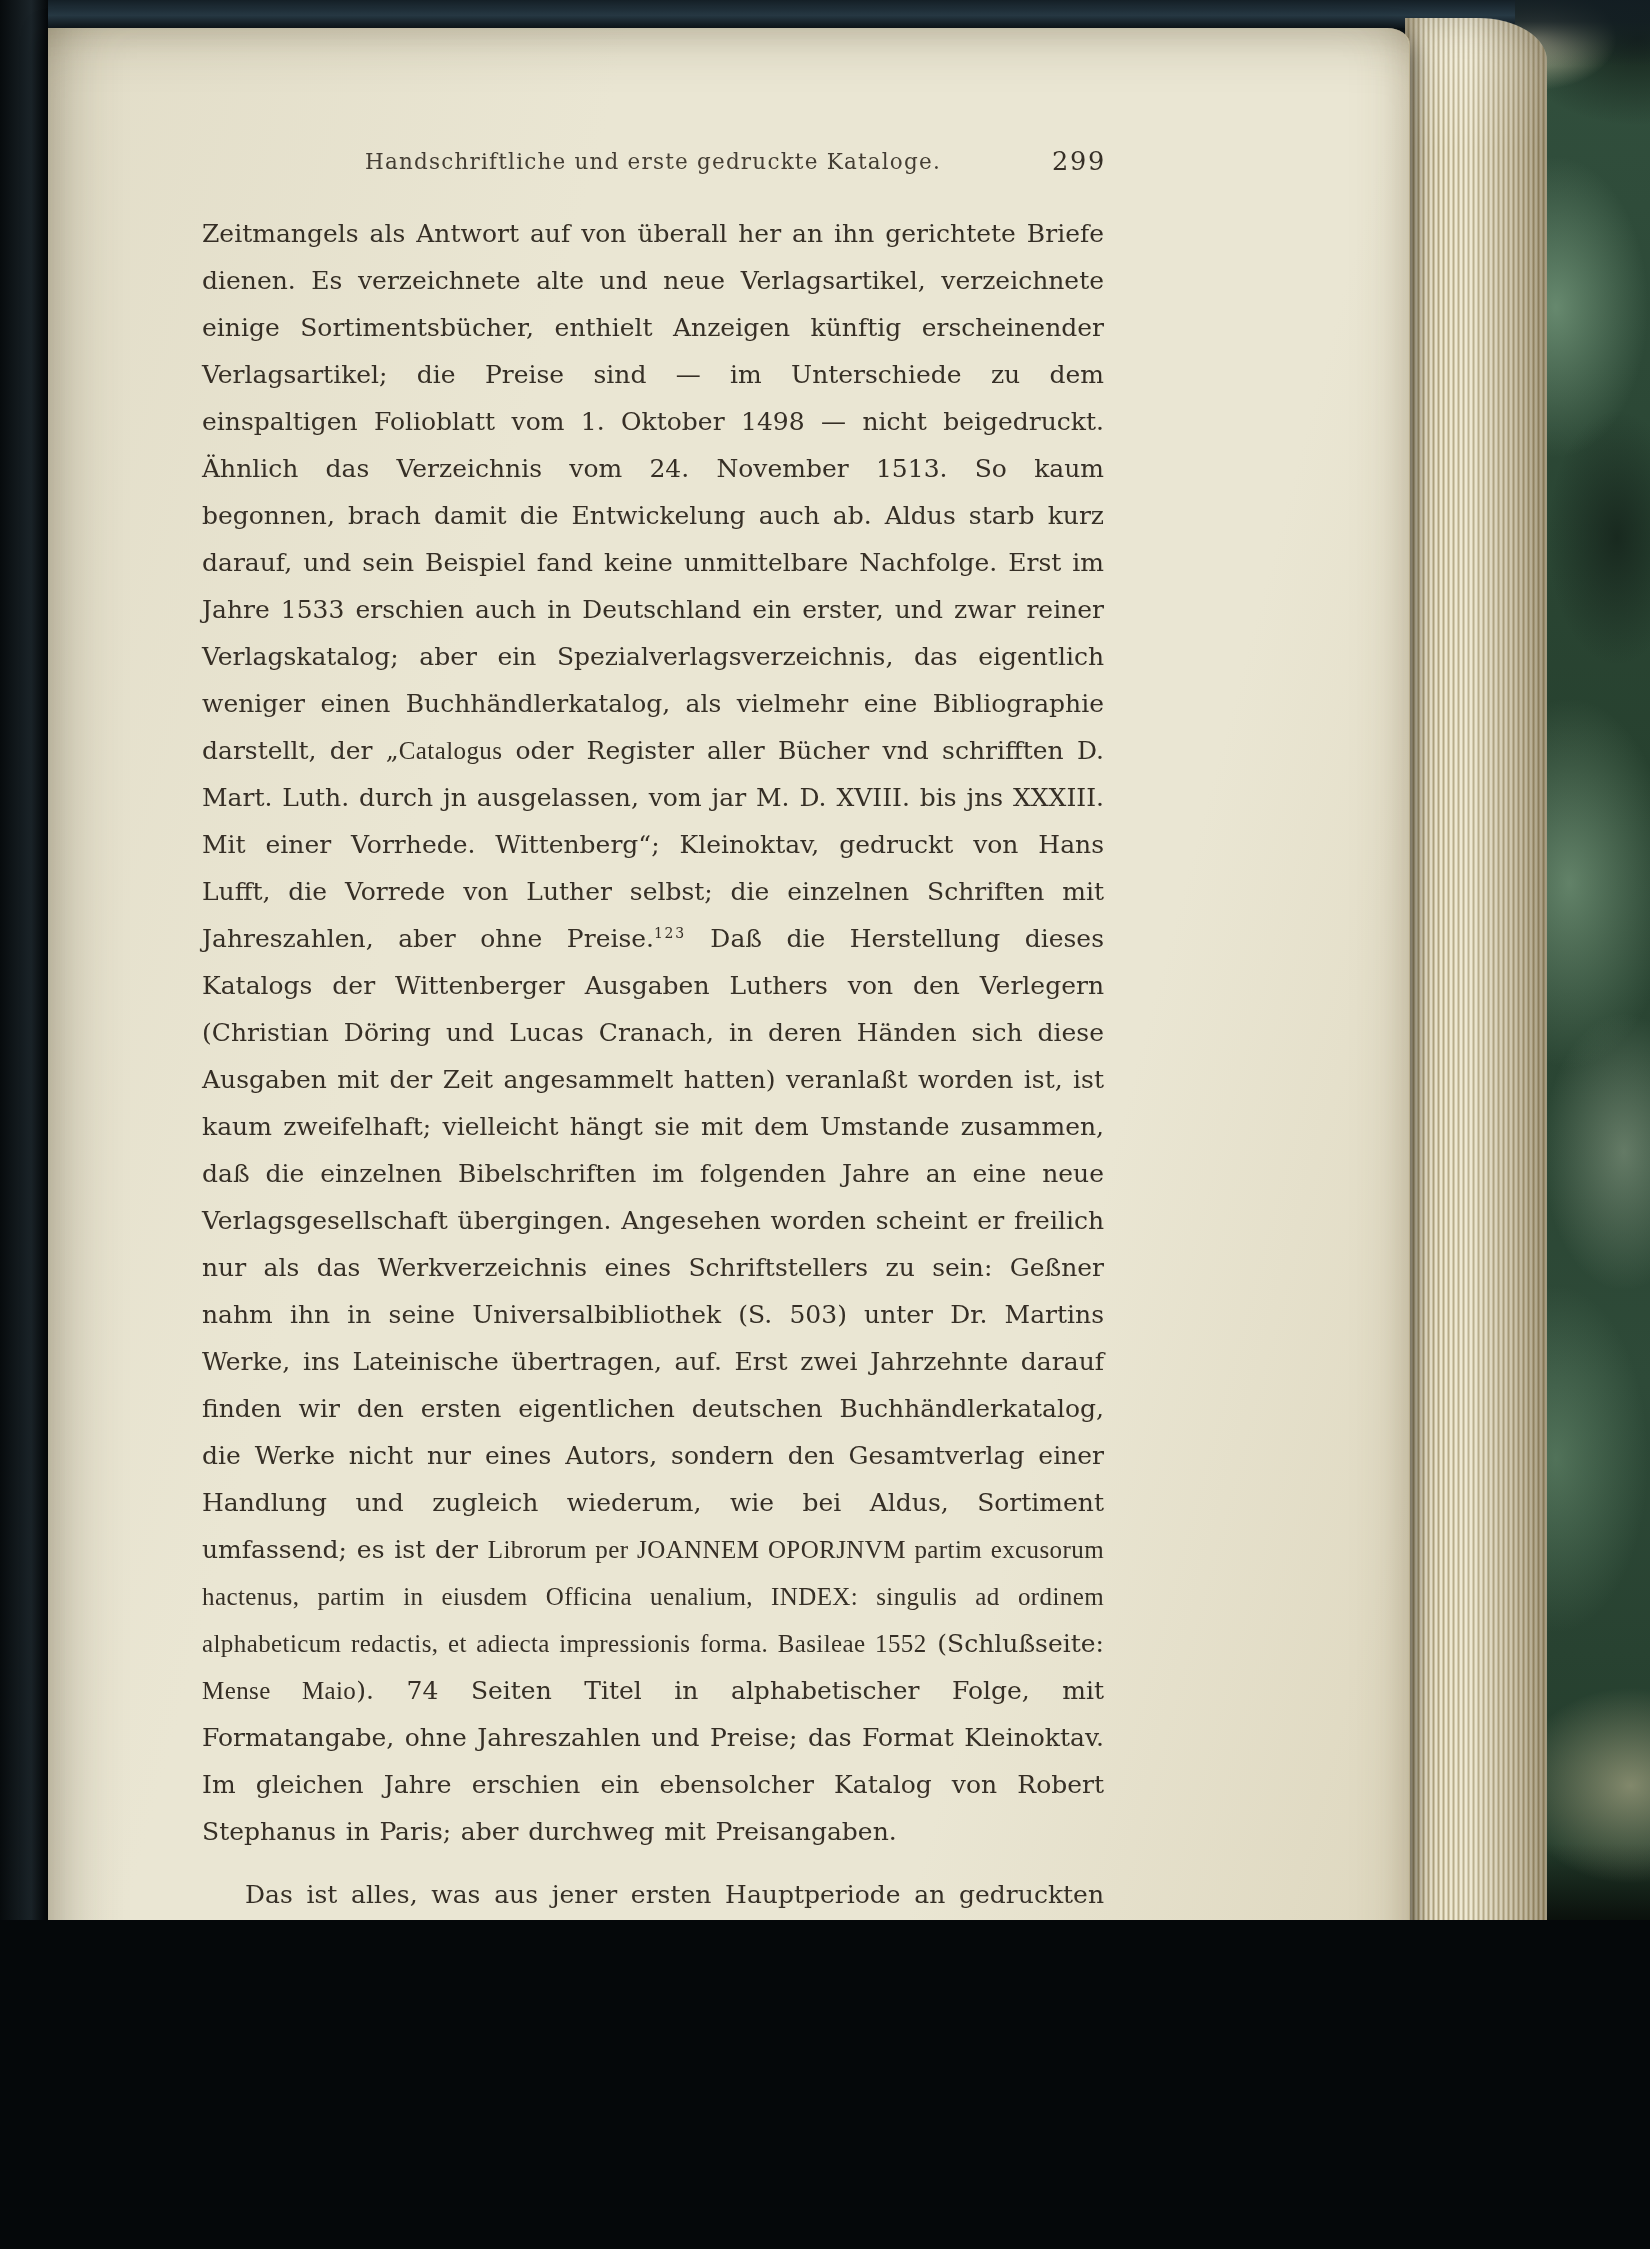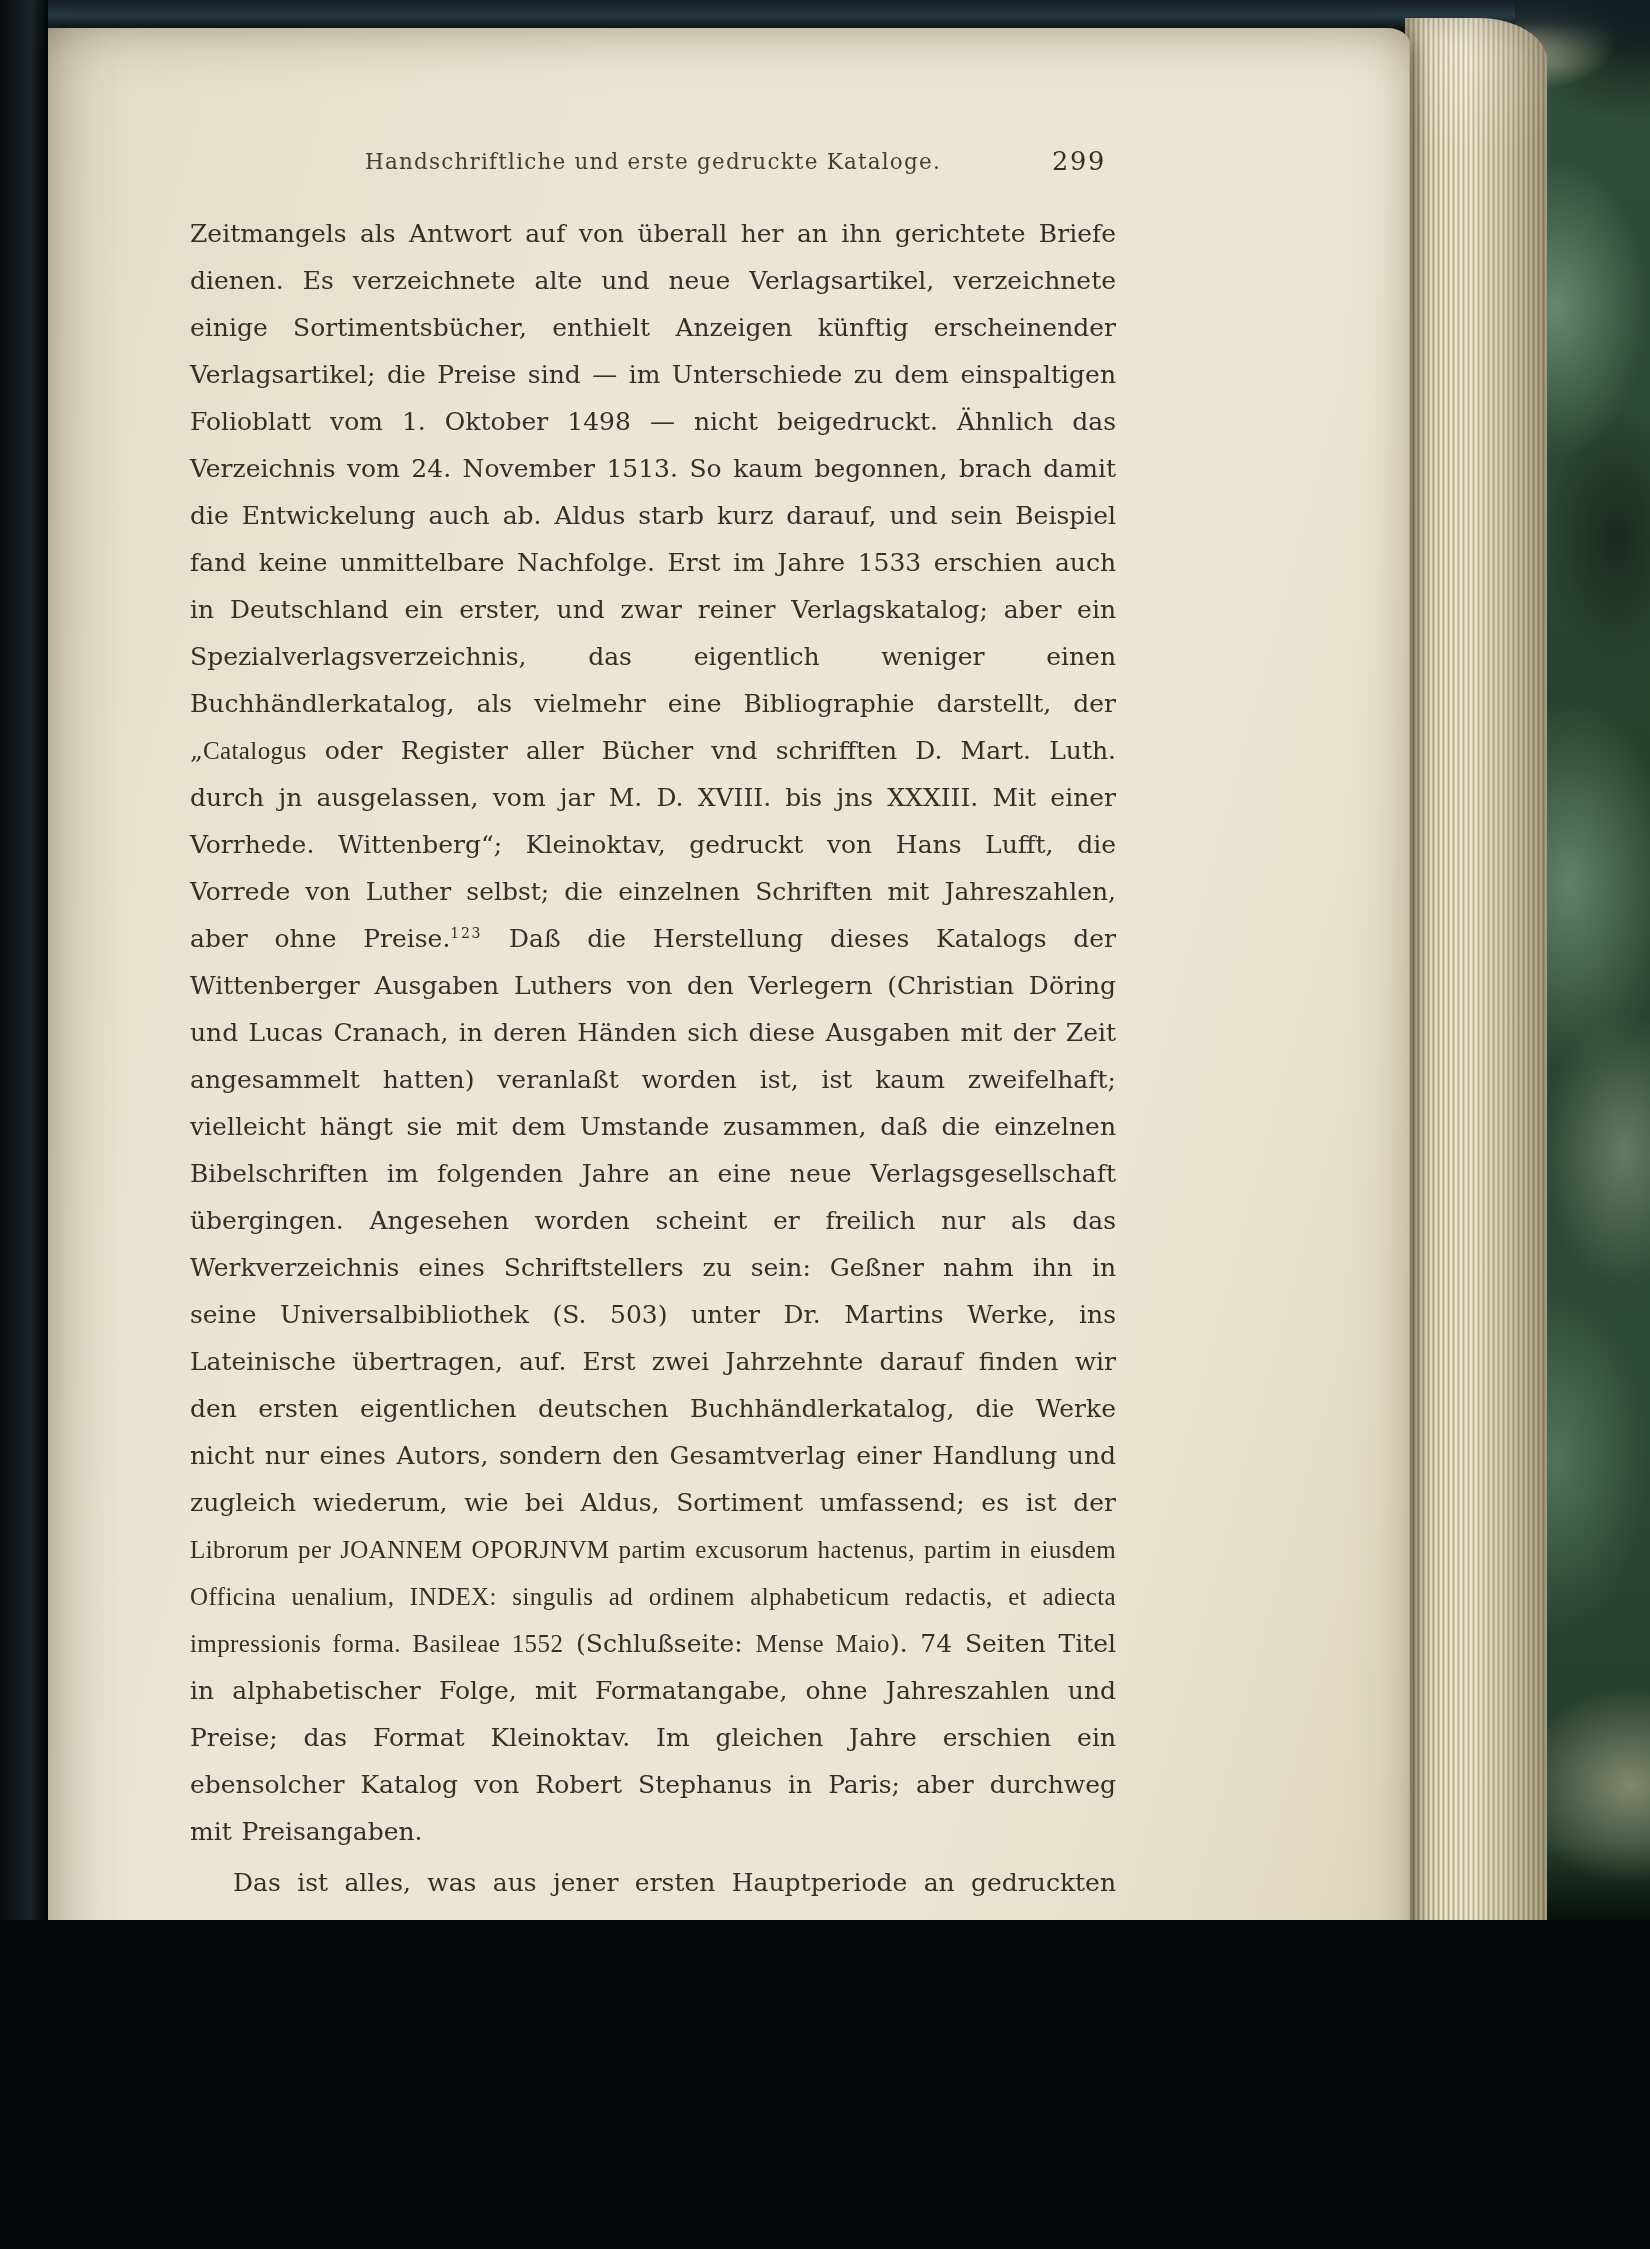--- a/index.html
+++ b/index.html
@@ -107,21 +107,21 @@
     letter-spacing: 1.7px;
   }
 
   .text-block {
     color: var(--text-ink, #362f26);
     font-size: 25px;
     line-height: 47px;
     text-align: justify;
     word-spacing: 1.7px;
   }
-  .text-block p.para { margin: 4px; }
+  .text-block p.para { margin: 16px; }
   .text-block p.para.indent { text-indent: 43px; }
 
   .run-fraktur { font-family: "DejaVu Serif", serif; }
   .run-roman   { font-family: "Liberation Serif", serif; letter-spacing: 0.4px; }
   .run-sup {
     vertical-align: super;
     font-size: 0.56em;
     line-height: 0;
     letter-spacing: 1.7px;
   }

